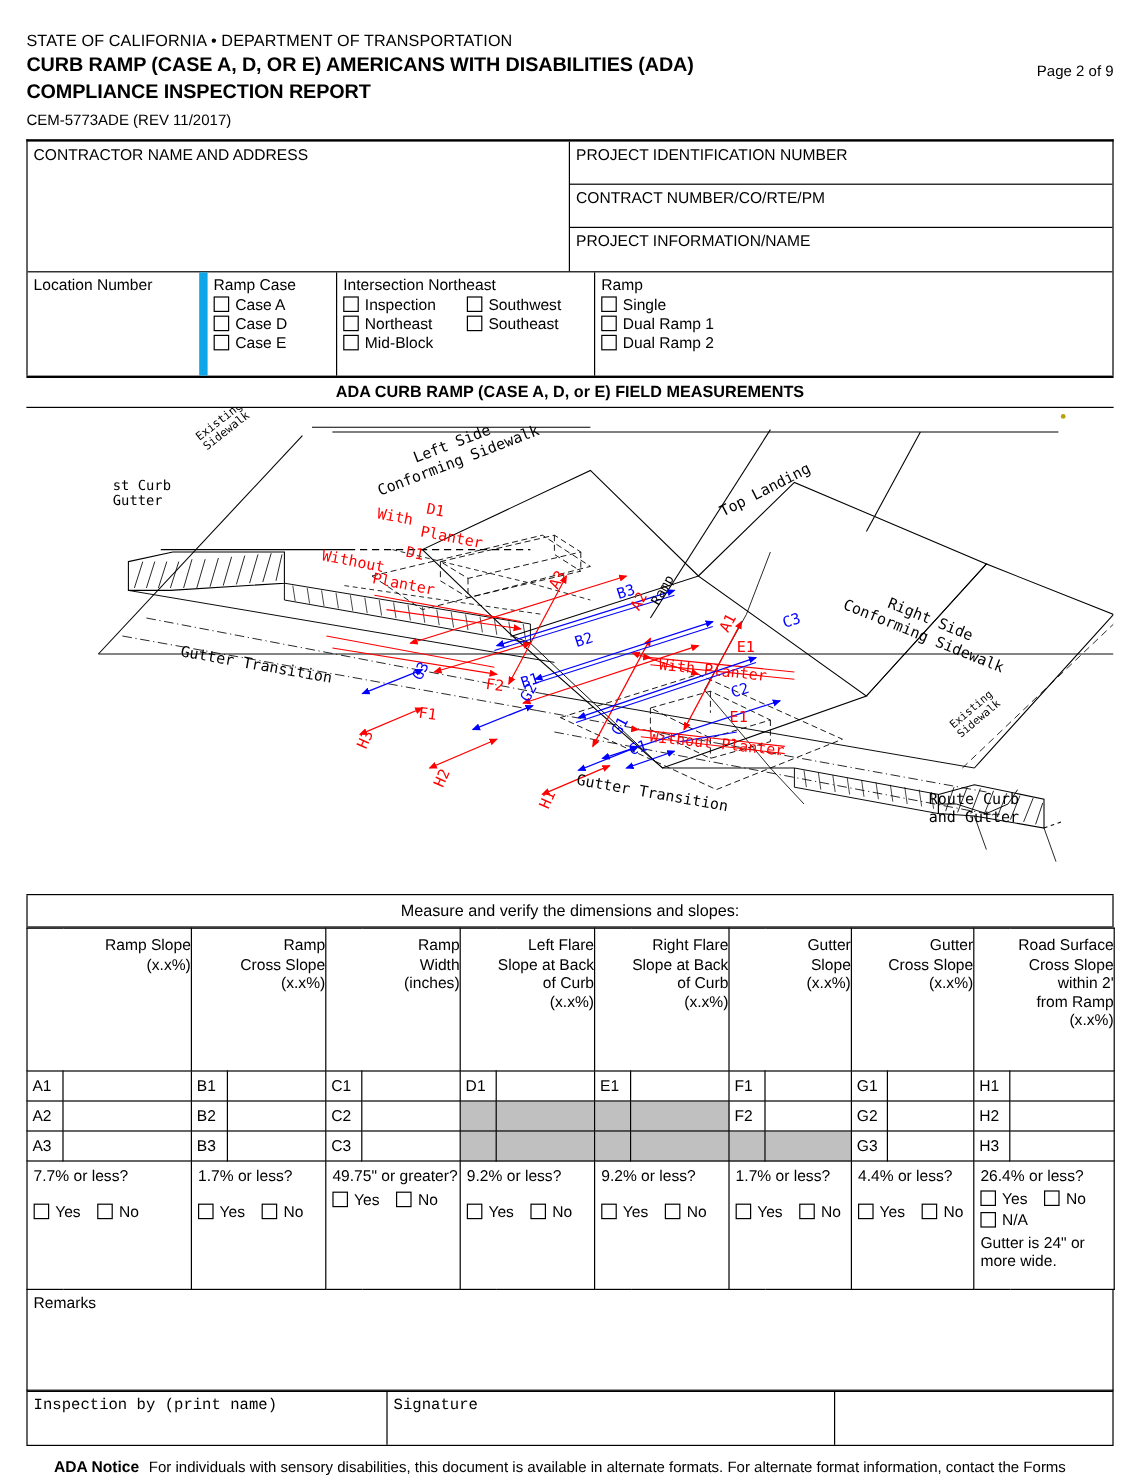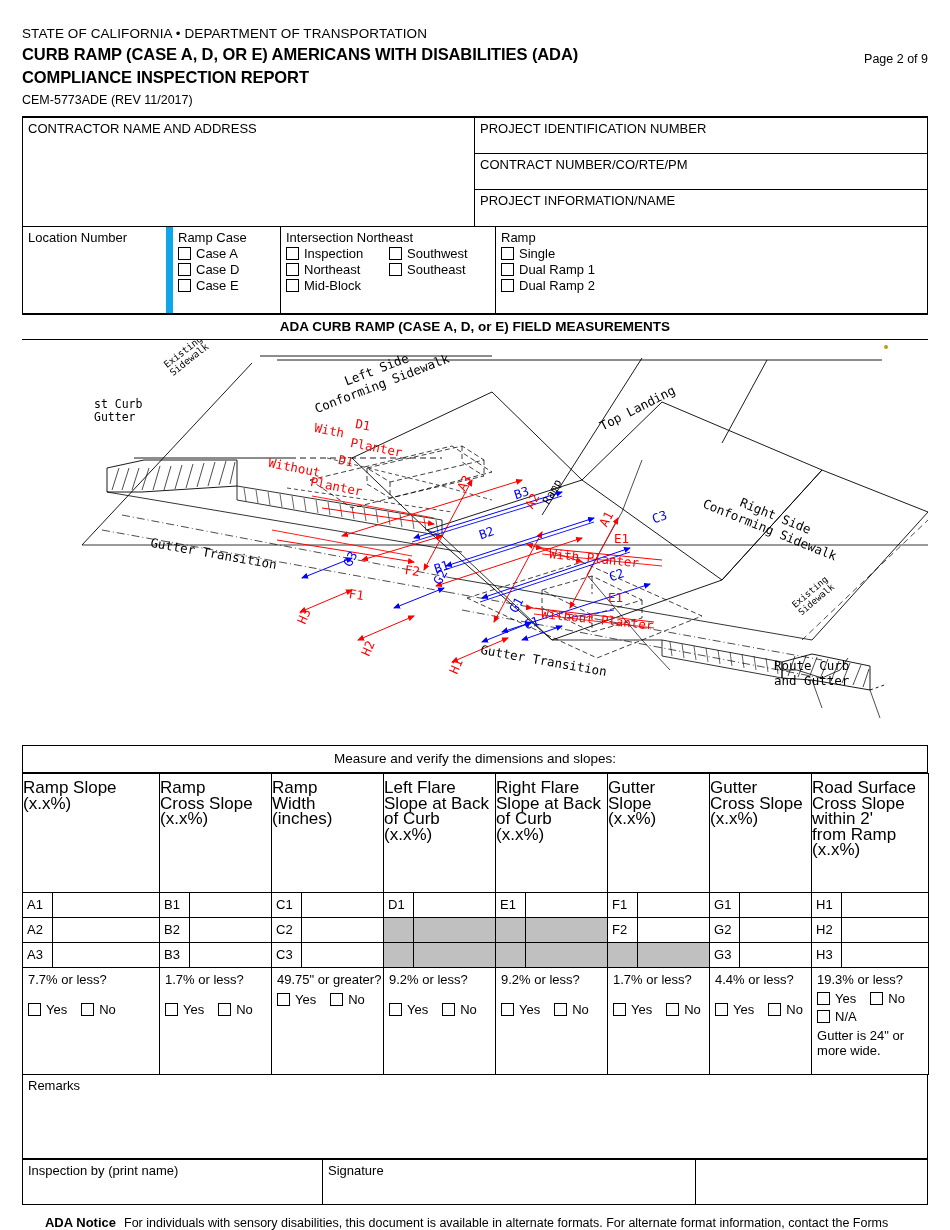--- a/index.html
+++ b/index.html
@@ -53,38 +53,38 @@
   .draw{position:relative;height:405px;border-bottom:1.6px solid #000;overflow:hidden;}
   .draw svg{position:absolute;left:0;top:0;}
   .dot{position:absolute;width:4px;height:4px;background:#b8a20a;border-radius:50%;right:40px;top:5px;}
 
   
   .mcap{text-align:center;font-size:13.5px;padding:5px 0 6px;border-bottom:1px solid #000;}
 
   
   table.meas{border-collapse:collapse;width:100%;table-layout:fixed;}
   table.meas td,table.meas th{border:1px solid #000;padding:0;font-weight:normal;}
-  .mhead{height:112px;vertical-align:top;text-align:left;font-size:17px;line-height:15.5px;padding-top:6px !important;margin-top:36px;}
+  .mhead{height:112px;vertical-align:top;text-align:right;font-size:13px;line-height:15.5px;padding-top:6px !important;margin-top:36px;}
   .mkey{width:30px;font-size:13px;padding:1px 0 2px 4px !important;height:21px;}
   .mval{}
   .shaded{background:#c0c0c0;}
   .mcrit{vertical-align:top;font-size:13px;line-height:15.5px;padding:4px 0 6px 5px !important;height:96px;}
   .mcrit .q{margin-bottom:4px;}
   .mcrit .yn{display:flex;align-items:center;margin-top:14px;}
   .mcrit .yn .cb{margin-right:5px;}
   .mcrit .yn .sp{width:14px;}
   .lastcol .yn{margin-top:3px;}
   .lastcol .note{margin-top:3px;line-height:15px;}
 
   
   .remarks{height:83px;border-left:1px solid #000;border-right:1px solid #000;border-bottom:1.6px solid #000;}
 
   
   .sig{display:flex;height:44px;border-left:1px solid #000;border-right:1px solid #000;
-       border-top:1.6px solid #000;border-bottom:1.6px solid #000;}
+       border-top:1.6px solid #000;border-bottom:1.6px solid #000;font-family:Liberation Mono, monospace;}
   .sig .c1{width:300px;box-sizing:border-box;border-right:1px solid #000;}
   .sig .c2{width:373px;box-sizing:border-box;border-right:1px solid #000;}
   .sig .c3{flex:1;}
 
   
   .ada{display:flex;margin-top:10px;}
   .ada-lbl{font-size:13px;font-weight:bold;width:94px;text-align:right;padding-right:8px;flex:none;line-height:16px;}
   .ada-txt{font-size:12.5px;line-height:16px;}
 </style>
 </head>
@@ -626,21 +626,21 @@
         <div class="q">4.4% or less?</div>
         <div class="yn">
           <span class="cb"></span>
           <span>Yes</span>
           <span class="sp"></span>
           <span class="cb"></span>
           <span>No</span>
         </div>
       </td>
       <td class="mcrit lastcol" colspan="2">
-        <div class="q" style="margin-bottom:1px">19.3% or less?</div>
+        <div class="q" style="margin-bottom:1px">26.4% or less?</div>
         <div class="yn">
           <span class="cb"></span>
           <span>Yes</span>
           <span class="sp"></span>
           <span class="cb"></span>
           <span>No</span>
         </div>
         <div class="yn">
           <span class="cb"></span>
           <span>N/A</span>

